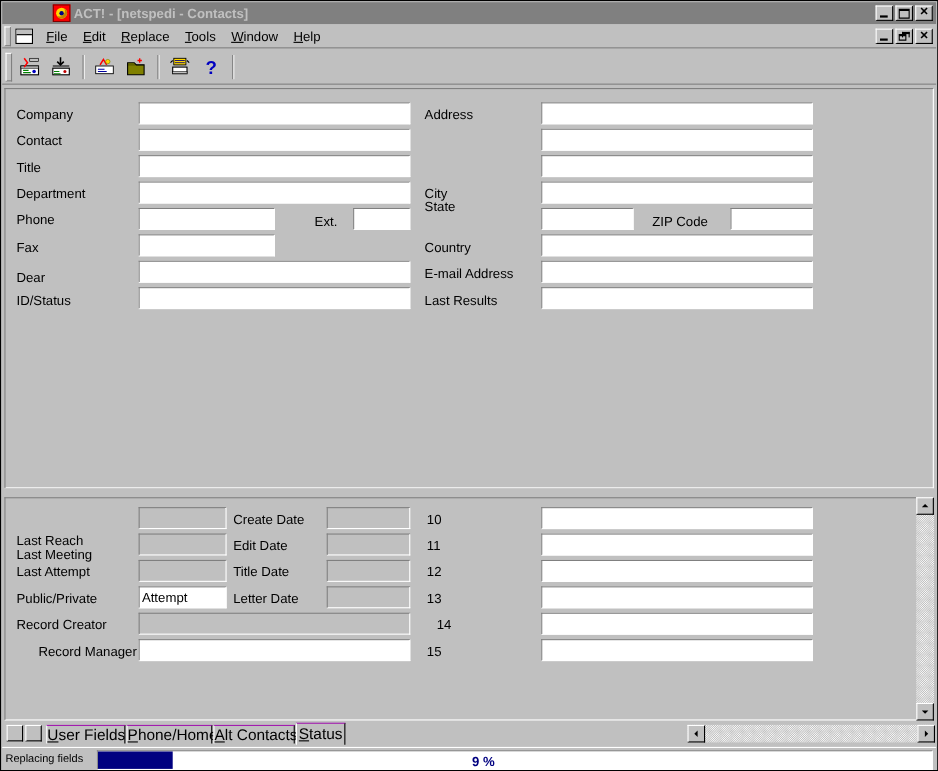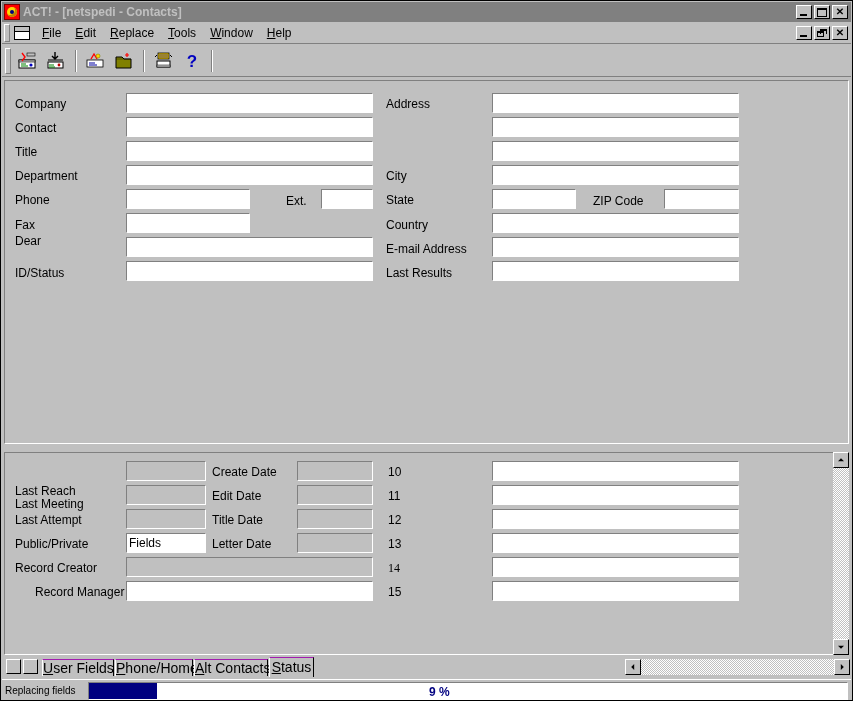--- a/index.html
+++ b/index.html
@@ -24,20 +24,21 @@
 
   
   #titlebar {
     position: absolute;
     left: 1px; top: 1px;
     width: 849px; height: 20px;
     background: #808080;
     display: flex;
     align-items: center;
     box-sizing: border-box;
+    padding-left: 44px;
   }
   #titlebar .app-icon {
     width: 16px; height: 16px;
     margin-left: 2px; margin-right: 3px;
     flex: 0 0 auto;
     position: relative;
     background: #ff0000;
     border: 1px solid #800000;
     box-sizing: border-box;
     overflow: hidden;
@@ -538,37 +539,37 @@
   <div id="client">
 
     <div id="upper-pane">
 
       <div class="fld-label" style="left:10px; top:16px;">Company</div>
       <div class="fld-label" style="left:10px; top:40px;">Contact</div>
       <div class="fld-label" style="left:10px; top:64px;">Title</div>
       <div class="fld-label" style="left:10px; top:88px;">Department</div>
       <div class="fld-label" style="left:10px; top:112px;">Phone</div>
       <div class="fld-label" style="left:10px; top:137px;">Fax</div>
-      <div class="fld-label" style="left:10px; top:153px;">Dear</div>
+      <div class="fld-label" style="left:10px; top:164px;">Dear</div>
       <div class="fld-label" style="left:10px; top:185px;">ID/Status</div>
 
       <div class="fld" style="left:121px; top:12px;  width:247px; height:20px;"></div>
       <div class="fld" style="left:121px; top:36px;  width:247px; height:20px;"></div>
       <div class="fld" style="left:121px; top:60px;  width:247px; height:20px;"></div>
       <div class="fld" style="left:121px; top:84px;  width:247px; height:20px;"></div>
       <div class="fld" style="left:121px; top:108px; width:124px; height:20px;"></div>
       <div class="fld-label" style="left:281px; top:113px;">Ext.</div>
       <div class="fld" style="left:316px; top:108px; width:52px;  height:20px;"></div>
       <div class="fld" style="left:121px; top:132px; width:124px; height:20px;"></div>
       <div class="fld" style="left:121px; top:156px; width:247px; height:20px;"></div>
       <div class="fld" style="left:121px; top:180px; width:247px; height:20px;"></div>
 
       <div class="fld-label" style="left:381px; top:16px;">Address</div>
       <div class="fld-label" style="left:381px; top:88px;">City</div>
-      <div class="fld-label" style="left:381px; top:112px;">State</div>
+      <div class="fld-label" style="left:381px; top:100px;">State</div>
       <div class="fld-label" style="left:381px; top:137px;">Country</div>
       <div class="fld-label" style="left:381px; top:161px;">E-mail Address</div>
       <div class="fld-label" style="left:381px; top:185px;">Last Results</div>
 
       <div class="fld" style="left:487px; top:12px;  width:247px; height:20px;"></div>
       <div class="fld" style="left:487px; top:36px;  width:247px; height:20px;"></div>
       <div class="fld" style="left:487px; top:60px;  width:247px; height:20px;"></div>
       <div class="fld" style="left:487px; top:84px;  width:247px; height:20px;"></div>
       <div class="fld" style="left:487px; top:108px; width:84px;  height:20px;"></div>
       <div class="fld-label" style="left:588px; top:113px;">ZIP Code</div>
@@ -585,39 +586,39 @@
       <div class="fld-label" style="left:10px; top:12px;margin-top:19px;">Last Reach</div>
       <div class="fld-label" style="left:10px; top:44px;">Last Meeting</div>
       <div class="fld-label" style="left:10px; top:60px;">Last Attempt</div>
       <div class="fld-label" style="left:10px; top:84px;">Public/Private</div>
       <div class="fld-label" style="left:10px; top:108px;">Record Creator</div>
       <div class="fld-label" style="left:10px; top:132px;margin-left:20px;">Record Manager</div>
 
       <div class="fld ro" style="left:121px; top:8px;   width:80px;  height:20px;"></div>
       <div class="fld ro" style="left:121px; top:32px;  width:80px;  height:20px;"></div>
       <div class="fld ro" style="left:121px; top:56px;  width:80px;  height:20px;"></div>
-      <div class="fld" style="left:121px; top:80px;  width:80px;  height:20px;">Fields</div>
+      <div class="fld" style="left:121px; top:80px;  width:80px;  height:20px;">Attempt</div>
       <div class="fld ro" style="left:121px; top:104px; width:247px; height:20px;"></div>
       <div class="fld" style="left:121px; top:128px; width:247px; height:20px;"></div>
 
       <div class="fld-label" style="left:207px; top:12px;">Create Date</div>
       <div class="fld-label" style="left:207px; top:36px;">Edit Date</div>
       <div class="fld-label" style="left:207px; top:60px;">Title Date</div>
       <div class="fld-label" style="left:207px; top:84px;">Letter Date</div>
 
       <div class="fld ro" style="left:292px; top:8px;  width:76px; height:20px;"></div>
       <div class="fld ro" style="left:292px; top:32px; width:76px; height:20px;"></div>
       <div class="fld ro" style="left:292px; top:56px; width:76px; height:20px;"></div>
       <div class="fld ro" style="left:292px; top:80px; width:76px; height:20px;"></div>
 
       <div class="fld-label" style="left:383px; top:12px;">10</div>
       <div class="fld-label" style="left:383px; top:36px;">11</div>
       <div class="fld-label" style="left:383px; top:60px;">12</div>
       <div class="fld-label" style="left:383px; top:84px;">13</div>
-      <div class="fld-label" style="left:383px; top:108px;font-family:Liberation Serif, serif;">14</div>
+      <div class="fld-label" style="left:392px; top:108px;">14</div>
       <div class="fld-label" style="left:383px; top:132px;">15</div>
 
       <div class="fld" style="left:487px; top:8px;   width:247px; height:20px;"></div>
       <div class="fld" style="left:487px; top:32px;  width:247px; height:20px;"></div>
       <div class="fld" style="left:487px; top:56px;  width:247px; height:20px;"></div>
       <div class="fld" style="left:487px; top:80px;  width:247px; height:20px;"></div>
       <div class="fld" style="left:487px; top:104px; width:247px; height:20px;"></div>
       <div class="fld" style="left:487px; top:128px; width:247px; height:20px;"></div>
     </div>
 

